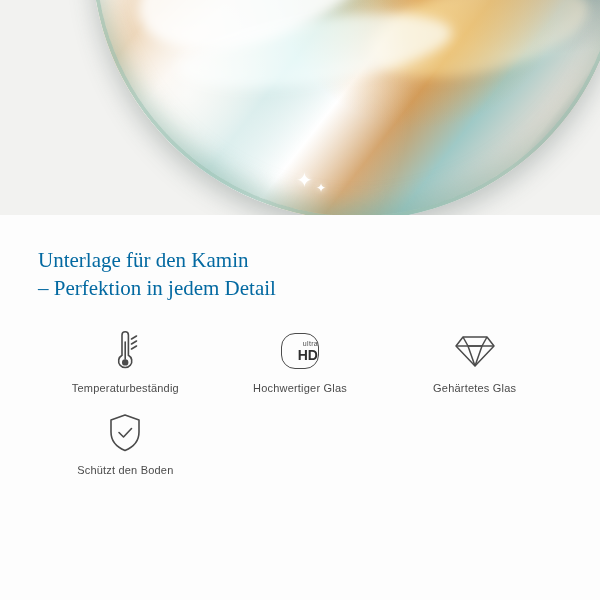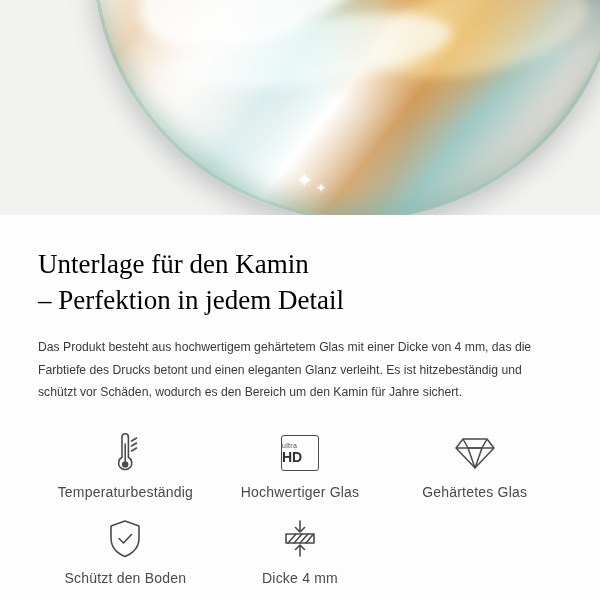--- a/index.html
+++ b/index.html
@@ -90,23 +90,23 @@
   .sp1 { left: 296px; top: 170px; font-size: 20px; }
   .sp2 { left: 316px; top: 182px; font-size: 12px; }
 
   
   .content {
     padding: 18px 38px 0 38px;
   }
 
   .headline {
     font-family: "Liberation Serif", serif;
-    font-size: 27px;
+    font-size: 21px;
     line-height: 1.32;
-    color: #000000;
+    color: #0369a1;
     font-weight: 400;
     margin: 14px 0 18px 0;
   }
   .headline .line2 { display: block; font-family: Liberation Serif, serif; }
 
   .body-copy {
     font-size: 12.2px;
     line-height: 1.85;
     color: #3b3b3b;
     max-width: 512px;
@@ -127,34 +127,34 @@
     justify-content: flex-start;
   }
   .feature-icon {
     height: 46px;
     display: flex;
     align-items: center;
     justify-content: center;
   }
   .feature-label {
     margin-top: 8px;
-    font-size: 14px;
+    font-size: 11px;
     color: #4a4a4a;
     text-align: center;
     letter-spacing: 0.2px;
   }
 
   .hd-box {
     width: 36px;
     height: 34px;
     border: 1.6px solid #4b4b4b;
-    border-radius: 3px;
+    border-radius: 14px;
     display: flex;
     flex-direction: column;
-    align-items: flex-start;
+    align-items: flex-end;
     justify-content: center;
     line-height: 1;
   }
   .hd-box .u { font-size: 7px; color: #4b4b4b; letter-spacing: 0.3px; }
   .hd-box .hd { font-size: 14px; font-weight: bold; color: #2f2f2f; margin-top: 1px; }
 </style>
 </head>
 <body>
 
 <div class="page">
@@ -171,21 +171,20 @@
     <span class="sparkle sp1">✦</span>
     <span class="sparkle sp2">✦</span>
   </div>
 
   <div class="content">
     <h1 class="headline">
       <span>Unterlage für den Kamin</span>
       <span class="line2">– Perfektion in jedem Detail</span>
     </h1>
 
-    <p class="body-copy">Das Produkt besteht aus hochwertigem gehärtetem Glas mit einer Dicke von 4 mm, das die Farbtiefe des Drucks betont und einen eleganten Glanz verleiht. Es ist hitzebeständig und schützt vor Schäden, wodurch es den Bereich um den Kamin für Jahre sichert.</p>
 
     <div class="features">
 
       <div class="feature">
         <div class="feature-icon">
           <svg width="34" height="44" viewBox="0 0 34 44" fill="none" stroke="#4b4b4b" stroke-width="1.6" stroke-linecap="round">
             <path d="M14 6a3.2 3.2 0 0 1 6.4 0v20.2a6.6 6.6 0 1 1-6.4 0z"></path>
             <line x1="17.2" y1="13" x2="17.2" y2="30"></line>
             <circle cx="17.2" cy="33.4" r="3.2" fill="#4b4b4b" stroke="none"></circle>
             <line x1="23.5" y1="10" x2="28.5" y2="7"></line>
@@ -223,32 +222,16 @@
         <div class="feature-icon">
           <svg width="38" height="44" viewBox="0 0 38 44" fill="none" stroke="#4b4b4b" stroke-width="1.6" stroke-linejoin="round" stroke-linecap="round">
             <path d="M19 4 L33 9 v12c0 9-6.2 15.3-14 18.5C11.2 36.3 5 30 5 21V9z"></path>
             <path d="M13 21.5 L17.5 26 L25.5 17.5"></path>
           </svg>
         </div>
         <div class="feature-label">Schützt den Boden</div>
       </div>
 
 
-      <div class="feature">
-        <div class="feature-icon">
-          <svg width="40" height="42" viewBox="0 0 40 42" fill="none" stroke="#4b4b4b" stroke-width="1.6" stroke-linecap="round" stroke-linejoin="round">
-            <line x1="20" y1="3" x2="20" y2="13"></line>
-            <path d="M15.5 9.5 L20 14 L24.5 9.5"></path>
-            <rect x="6" y="16" width="28" height="9"></rect>
-            <line x1="8" y1="25" x2="16" y2="16"></line>
-            <line x1="14" y1="25" x2="22" y2="16"></line>
-            <line x1="20" y1="25" x2="28" y2="16"></line>
-            <line x1="26" y1="25" x2="33" y2="16.5"></line>
-            <line x1="20" y1="38" x2="20" y2="28"></line>
-            <path d="M15.5 31.5 L20 27 L24.5 31.5"></path>
-          </svg>
-        </div>
-        <div class="feature-label">Dicke 4 mm</div>
-      </div>
 
     </div>
   </div>
 </div>
 
 </body></html>

